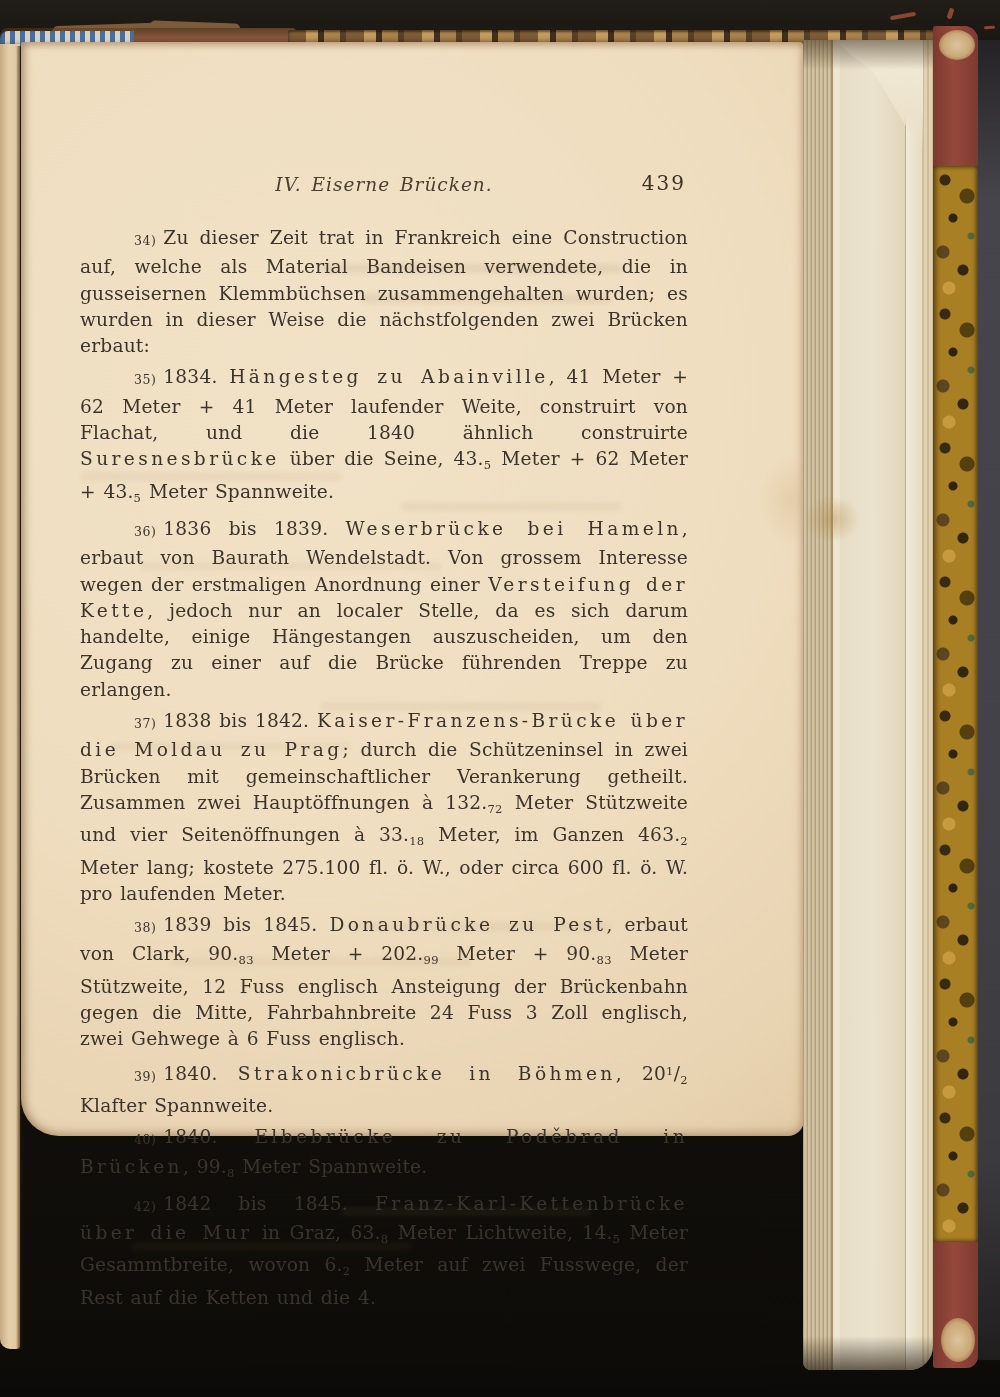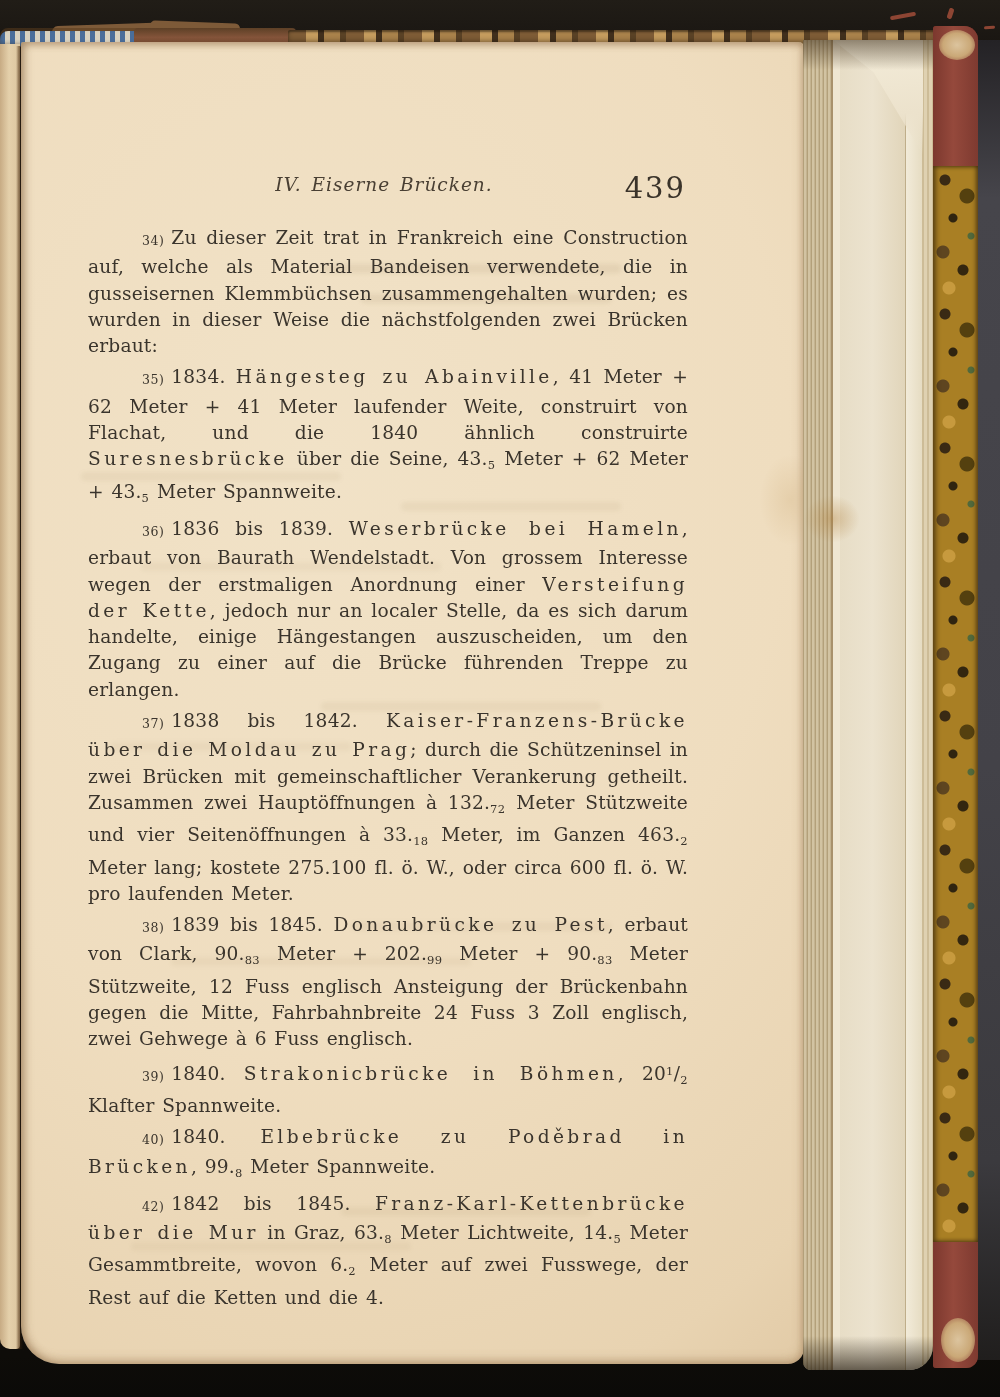--- a/index.html
+++ b/index.html
@@ -43,21 +43,21 @@
     position:absolute;left:0;top:44px;width:20px;height:1305px;border-radius:0 0 4px 10px;
     background:linear-gradient(90deg,#c7ab84 0%,#e4d0ab 45%,#dcc6a0 100%);
   }
   .crease{
     position:absolute;left:16px;top:46px;width:7px;height:1303px;
     background:linear-gradient(90deg,rgba(0,0,0,0),rgba(86,56,26,.65) 45%,rgba(50,32,14,.55) 62%,rgba(0,0,0,0));
   }
 
   
   .page{
-    position:absolute;left:21px;top:42px;width:782px;height:1322px;
+    position:absolute;left:21px;top:42px;width:782px;height:1094px;
     border-radius:2px 5px 16px 38px;
     background:radial-gradient(120% 90% at 38% 32%, #f1e2c7 0%, #efddbf 50%, #e8d3b1 82%, #dcc39d 100%);
     box-shadow:
       inset 4px 0 8px rgba(110,75,40,.38),
       inset 0 4px 6px rgba(140,100,60,.28),
       inset -2px -5px 10px rgba(150,110,70,.25);
     border-right:1px solid rgba(120,90,55,.35);
   }
   .ghost{position:absolute;height:9px;border-radius:4px;background:rgba(148,120,84,.12);filter:blur(2px);}
   .stain{position:absolute;border-radius:50%;}
@@ -112,25 +112,25 @@
   }
 
   
   .text-column{position:absolute;left:59px;top:132px;width:608px;color:#3a342c;}
   .running-head-row{position:relative;height:30px;}
   .running-head{
     display:block;text-align:center;font-style:italic;font-size:18.5px;
     letter-spacing:1px;word-spacing:3px;color:#493f33;
   }
   .page-number{
-    position:absolute;right:2px;top:-3px;font-size:29px;letter-spacing:2px;color:#3a332a;font-style:normal;
+    position:absolute;right:2px;top:-3px;font-size:20px;letter-spacing:2px;color:#3a332a;font-style:normal;
   }
   .paras{margin-top:21px;}
   .para{
-    margin:0 0 5px 8px;font-size:18.6px;line-height:26.3px;text-align:justify;
+    margin:0 0 5px 0;font-size:18.6px;line-height:26.3px;text-align:justify;
     text-indent:54px;letter-spacing:.2px;word-spacing:1.5px;
   }
   .pnum{font-size:12.5px;letter-spacing:.5px;margin-right:7px;vertical-align:-1px;}
   .seg-sperr{letter-spacing:3.4px;word-spacing:2px;}
   .seg-sub{font-size:11.5px;vertical-align:-4px;letter-spacing:.4px;}
   .seg-sup{font-size:11.5px;vertical-align:5px;letter-spacing:.4px;}
 </style>
 </head>
 <body>
 

